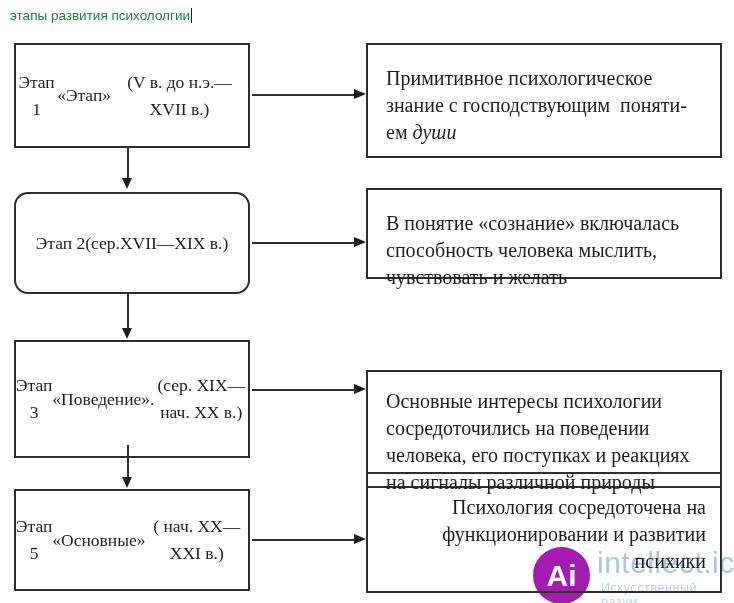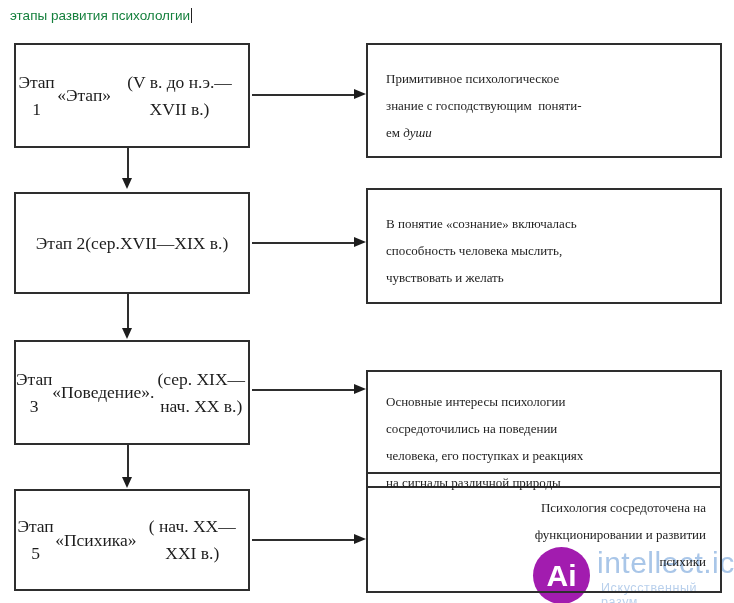--- a/index.html
+++ b/index.html
@@ -33,33 +33,33 @@
   }
   .stage-box {
     left: 14px; width: 236px;
     display: flex; flex-direction: row;
     align-items: center; justify-content: center;
     text-align: center;
     font-size: 17.5px; line-height: 27px;
   }
   .desc-box {
     left: 366px; width: 356px;
-    font-size: 13px; line-height: 27px;
+    font-size: 20px; line-height: 27px;
     padding: 20px 14px 0 18px;
   }
   .desc-text { white-space: pre-wrap; display: inline; }
   .desc-italic { font-style: italic; }
 
   #stage-1 { top: 43px;  height: 105px; }
-  #stage-2 { top: 192px; height: 102px; }
-  #stage-3 { top: 340px; height: 105px; }
+  #stage-2 { top: 192px; height: 102px; border-radius: 14px; }
+  #stage-3 { top: 340px; height: 118px; }
   #stage-4 { top: 489px; height: 102px; }
 
   #desc-1 { top: 43px;  height: 115px; }
-  #desc-2 { top: 188px; height: 116px; }
+  #desc-2 { top: 188px; height: 91px; }
   #desc-3 { top: 330px; height: 118px; padding-top: 16px; margin-top: 40px; }
   #desc-4 { top: 472px; height: 121px; padding-top: 20px; text-align: right; }
 
   
   .h-arrow { position: absolute; left: 252px; width: 102px; height: 1.6px; background: #2e2e2e; z-index: 1; }
   .h-arrow::after {
     content: ""; position: absolute; right: -12px; top: -4.6px;
     width: 0; height: 0;
     border-left: 12px solid #1d1d1d;
     border-top: 5.4px solid transparent;
@@ -154,21 +154,21 @@
   <span class="desc-text">Основные интересы психологии
 сосредоточились на поведении
 человека, его поступках и реакциях
 на сигналы различной природы</span><span class="desc-text desc-italic"></span>
 </div>
 <div class="h-arrow" id="h-arrow-3"></div>
 <div class="v-arrow" id="v-arrow-3"></div>
 
 <div class="box stage-box" id="stage-4">
   <div>Этап 5</div>
-  <div>«Психика»</div>
+  <div>«Основные»</div>
   <div>( нач. XX—XXI в.)</div>
 </div>
 <div class="box desc-box" id="desc-4">
   <span class="desc-text">Психология сосредоточена на
 функционировании и развитии
 психики</span><span class="desc-text desc-italic"></span>
 </div>
 <div class="h-arrow" id="h-arrow-4"></div>
 
 </body></html>

